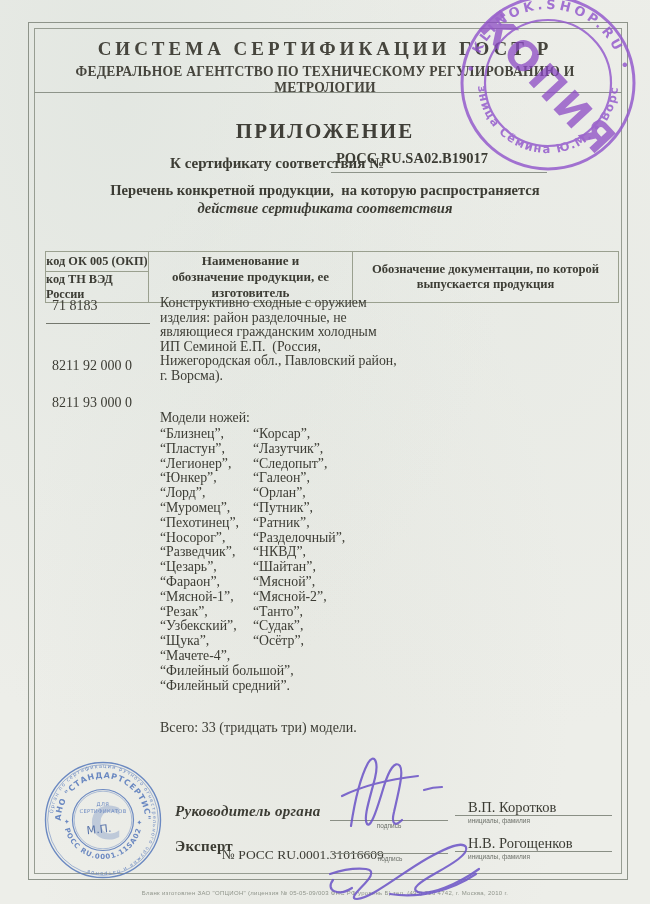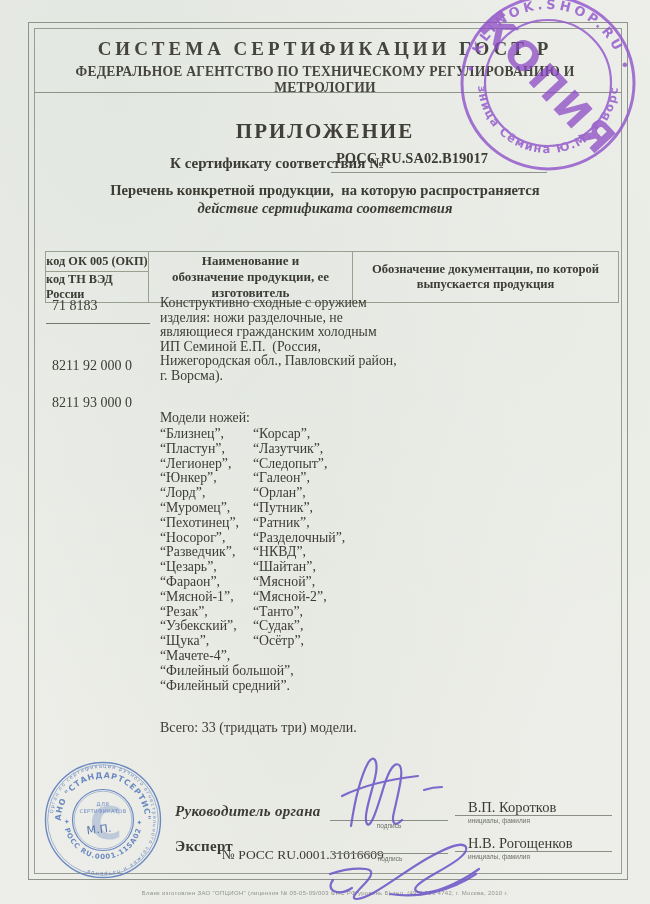--- a/index.html
+++ b/index.html
@@ -98,21 +98,21 @@
 
   <div class="abs code-okp">71 8183</div>
   <div class="abs code-divider"></div>
   <div class="abs code-tnved">
       <div>8211 92 000 0</div>
       <div>8211 93 000 0</div>
     </div>
 
   <div class="abs desc">
       <div>Конструктивно сходные с оружием</div>
-      <div>изделия: ножи разделочные, не</div>
+      <div>изделия: район разделочные, не</div>
       <div>являющиеся гражданским холодным</div>
       <div>ИП Семиной Е.П.  (Россия,</div>
       <div>Нижегородская обл., Павловский район,</div>
       <div>г. Ворсма).</div>
     </div>
 
   <div class="abs models-head">Модели ножей:</div>
   <div class="abs models-col mc1">
       <div>“Близнец”,</div>
       <div>“Пластун”,</div>

